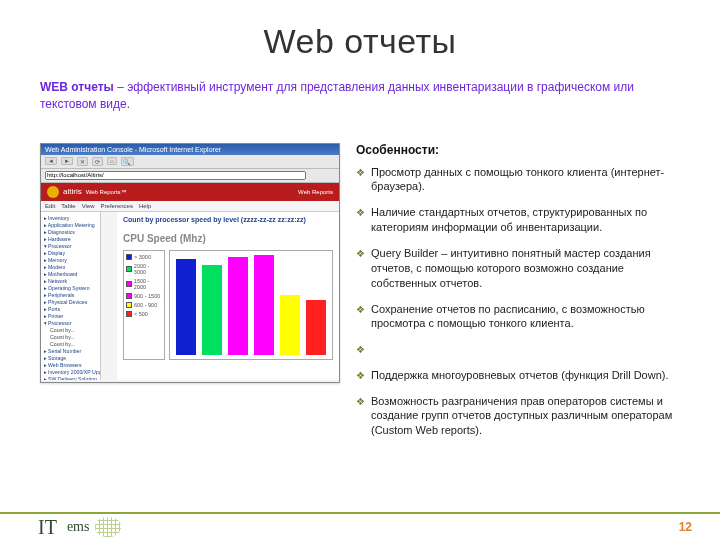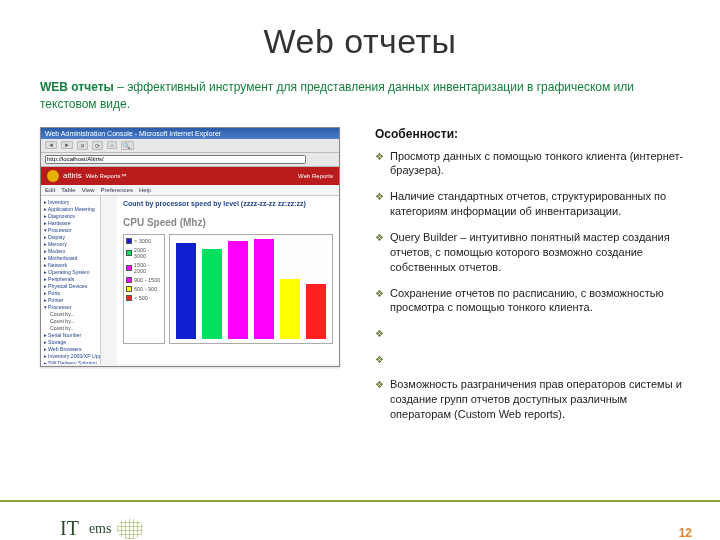--- a/index.html
+++ b/index.html
@@ -13,23 +13,23 @@
   }
   .title {
     text-align: center;
     font-size: 34px;
     font-weight: 400;
     color: #333;
     margin-top: 22px;
     letter-spacing: 0.5px;
   }
   .subtitle {
-    margin: 18px 40px 14px 40px;
+    margin: 18px 40px 30px 40px;
     font-size: 12px;
-    color: #15803d;
+    color: #6d28d9;
     line-height: 1.4;
   }
   .subtitle b { font-weight: 700; }
   .content {
     display: flex;
     margin: 0 30px 0 40px;
     gap: 16px;
     align-items: flex-start;
   }
   .screenshot {
@@ -99,36 +99,36 @@
     display:flex;flex-direction:column;gap:3px;color:#555;
   }
   .legend div{display:flex;align-items:center;gap:2px;}
   .swatch{width:6px;height:6px;border:1px solid #555;}
   .bars{
     flex:1;border:1px solid #aaa;display:flex;align-items:flex-end;
     gap:6px;padding:4px 6px;background:#fefefe;position:relative;
   }
   .bar{width:20px;}
   .features{
-    flex:1;font-size:11px;color:#222;margin-left:19px;
+    flex:1;font-size:11px;color:#222;
   }
   .features-title{
     font-size:12px;font-weight:bold;color:#111;margin-bottom:8px;
   }
   .feat{
     display:flex;gap:6px;margin-bottom:11px;line-height:1.35;
   }
   .bullet{
     color:#6a7f3a;font-size:10px;flex:0 0 auto;margin-top:1px;
   }
   .footer{
     position:absolute;left:0;bottom:0;width:100%;
-    border-top:2px solid #8aa63a;height:40px;
-    display:flex;align-items:flex-end;justify-content:space-between;
-    padding:0 28px 0 60px;
+    border-top:2px solid #8aa63a;height:28px;
+    display:flex;align-items:center;justify-content:space-between;
+    padding:0 28px 0 38px;
   }
   .footer-logo{
     display:flex;align-items:center;gap:2px;
     font-size:20px;color:#2a4a30;font-family:"Times New Roman",serif;
   }
   .footer-logo .it{font-weight:400;}
   .footer-logo .ems{font-size:14px;margin-left:8px;}
   .globe{
     width:26px;height:20px;margin-left:4px;position:relative;
     background:
@@ -266,20 +266,21 @@
         </div>
         <div class="feat">
           <span class="bullet">❖</span>
           <span>Сохранение отчетов по расписанию, с возможностью просмотра с помощью тонкого клиента.</span>
         </div>
         <div class="feat">
           <span class="bullet">❖</span>
         </div>
         <div class="feat">
           <span class="bullet">❖</span>
+          <span>Поддержка многоуровневых отчетов (функция Drill Down).</span>
         </div>
         <div class="feat">
           <span class="bullet">❖</span>
           <span>Возможность разграничения прав операторов системы и создание групп отчетов доступных различным операторам (Custom Web reports).</span>
         </div>
       </div>
   </div>
 
 </div>
 

